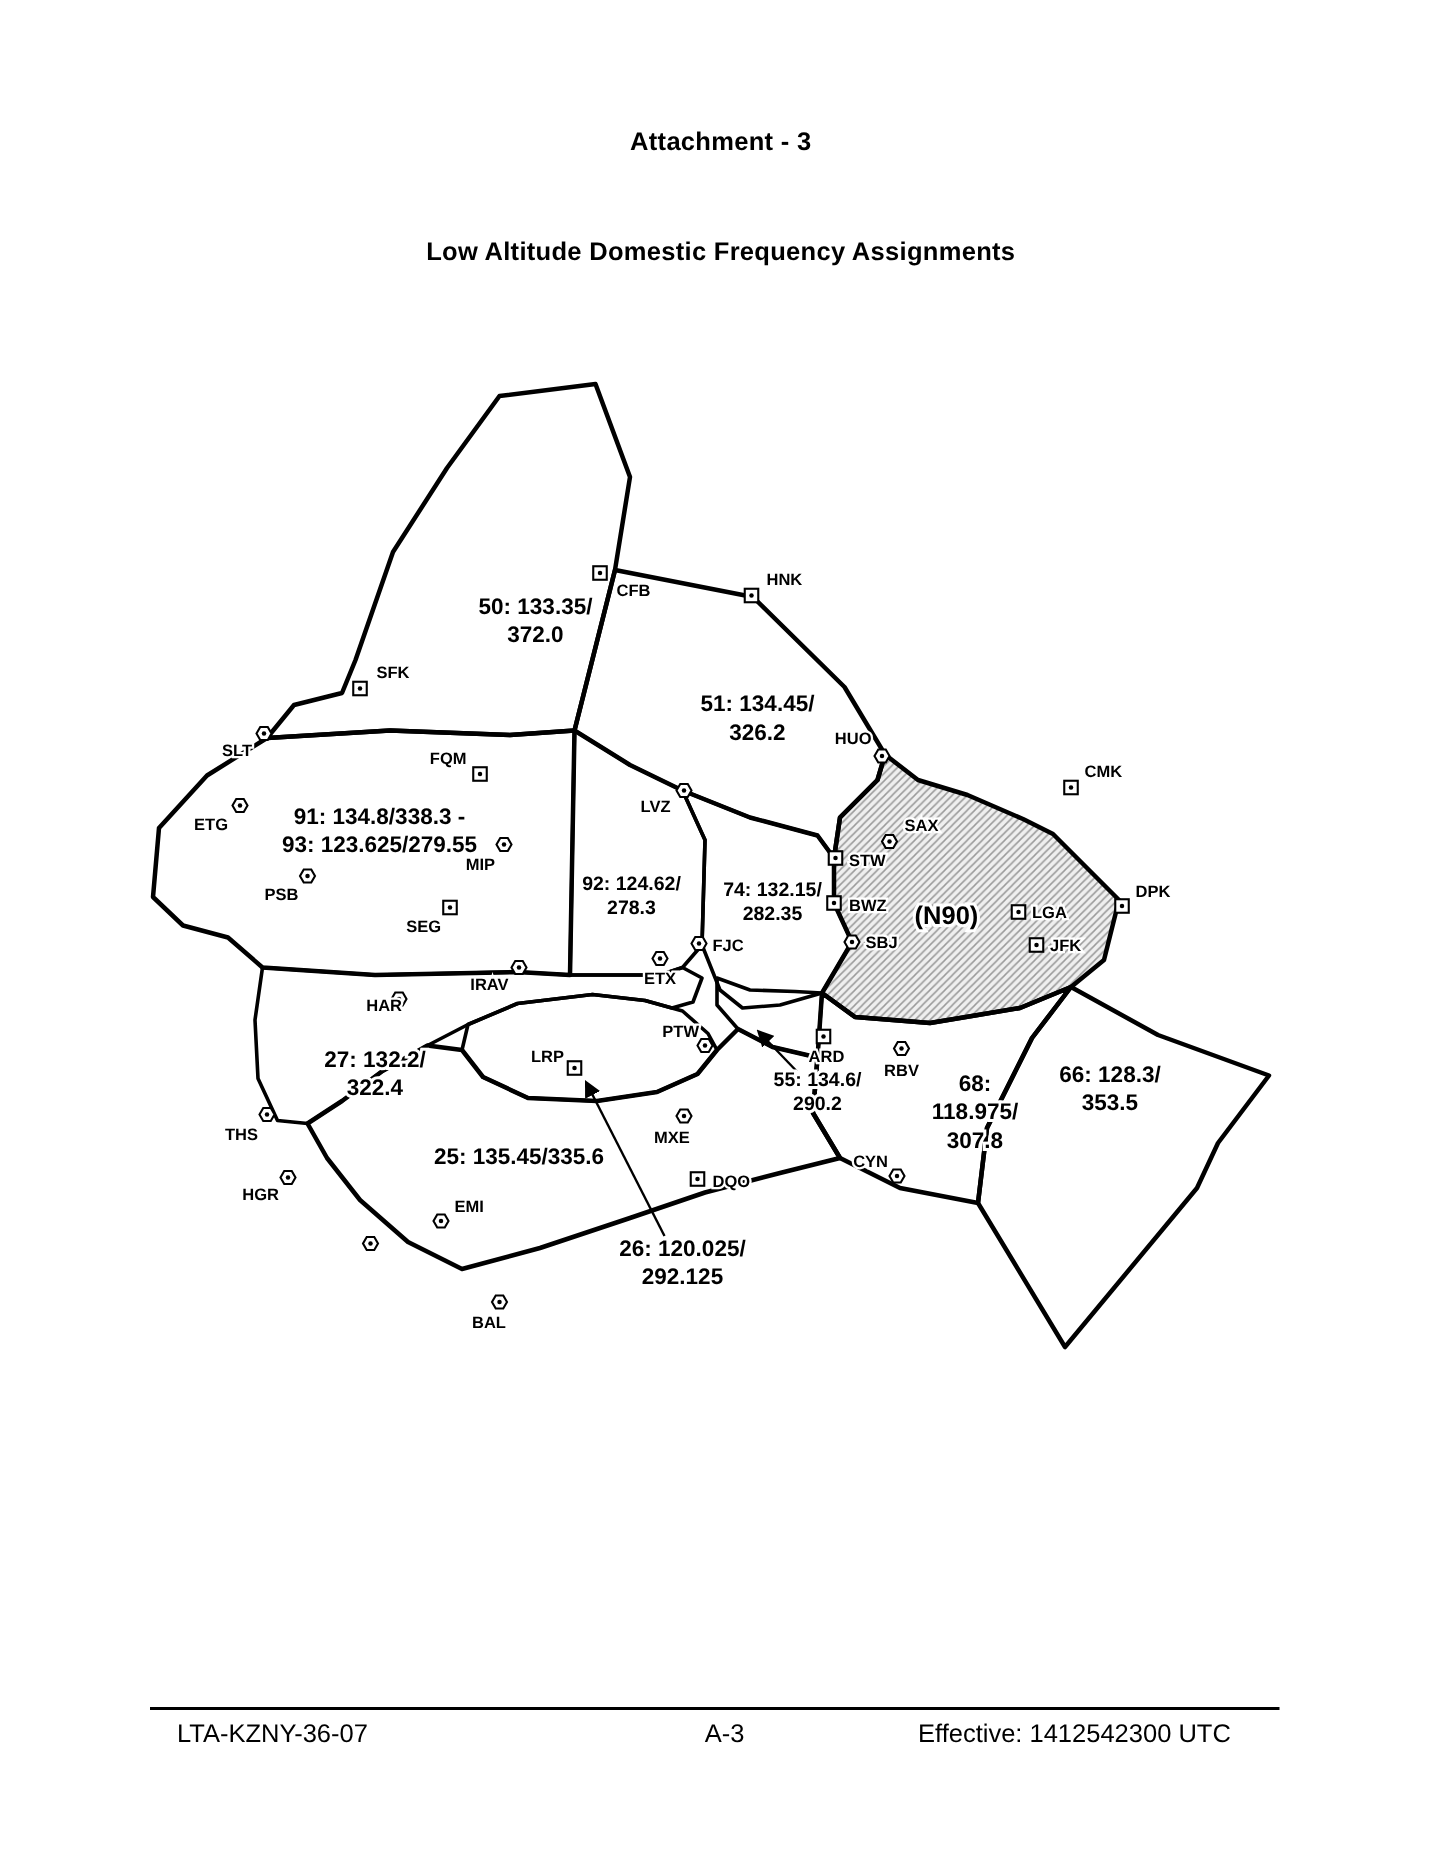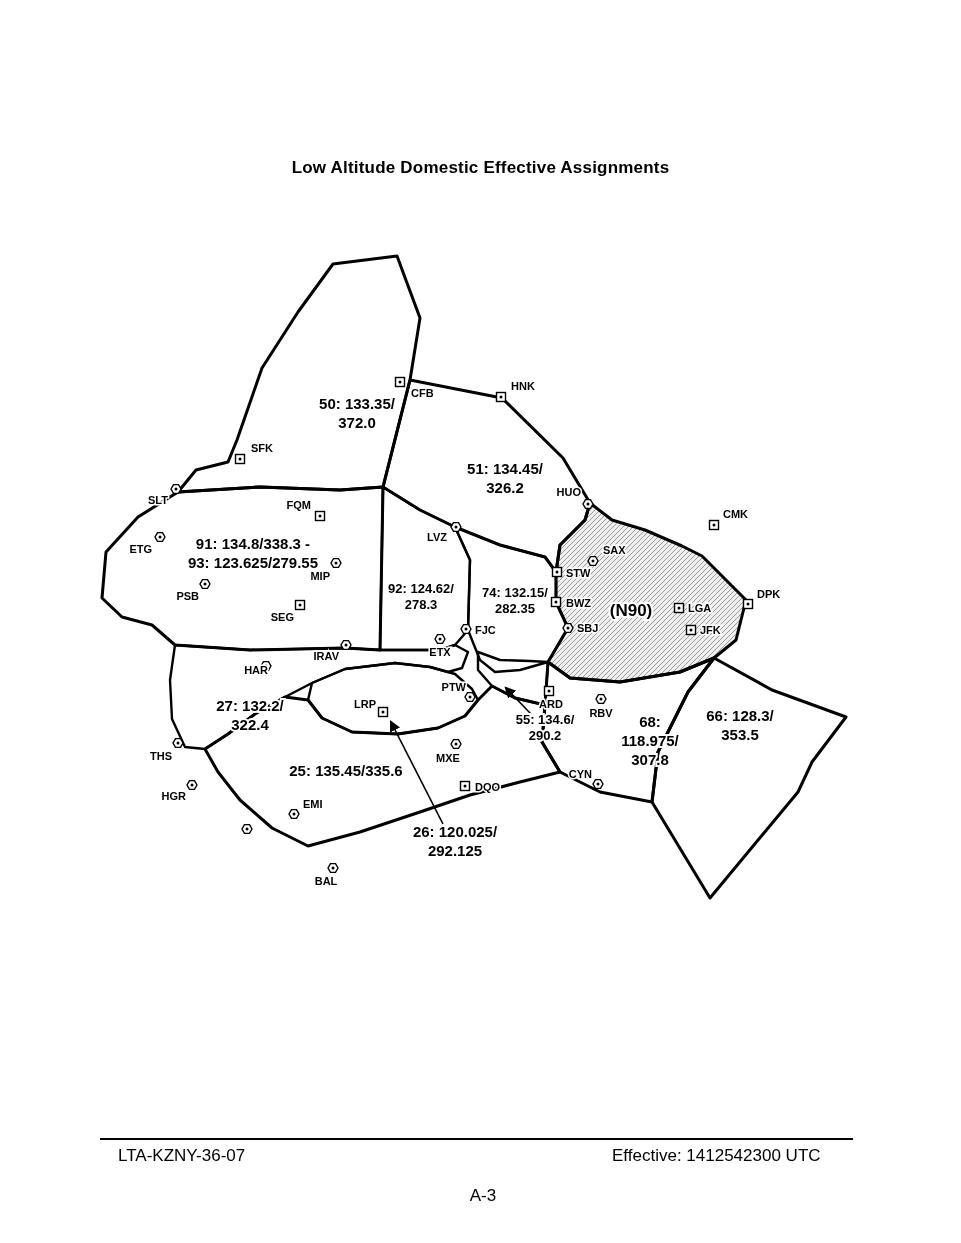--- a/index.html
+++ b/index.html
@@ -37,29 +37,30 @@
   }
   .footer-rule{
     position:absolute;left:100px;top:1138px;width:753px;
     border-top:2px solid #000;
   }
   .footer-text{
     position:absolute;top:1146px;
     font-size:17px;font-weight:normal;
   }
   #ftr-left{left:118px;}
-  #ftr-center{left:438px;width:90px;text-align:center;margin-top:40px;}
+  #ftr-center{left:438px;width:90px;text-align:center;}
   #ftr-right{left:612px;}
 </style>
 </head>
 <body>
 
 <div class="page">
 
-  <div id="hdr3" class="hdr-line">Low Altitude Domestic Effective Assignments</div>
+  <div id="hdr1" class="hdr-line">Attachment - 3</div>
+  <div id="hdr3" class="hdr-line">Low Altitude Domestic Frequency Assignments</div>
 
   <svg id="map-svg" width="961" height="1243" viewBox="0 0 961 1243" xmlns="http://www.w3.org/2000/svg">
     <defs>
       <pattern id="hatch" patternUnits="userSpaceOnUse" width="5" height="5">
         <rect width="5" height="5" fill="#efefef"></rect>
         <path d="M0 5 L5 0 M-1 1 L1 -1 M4 6 L6 4" stroke="#9a9a9a" stroke-width="1"></path>
       </pattern>
       <marker id="arw" viewBox="0 0 10 10" refX="8" refY="5" markerWidth="7" markerHeight="7" orient="auto-start-reverse">
         <path d="M0,0 L10,5 L0,10 Z" fill="#000"></path>
       </marker>

